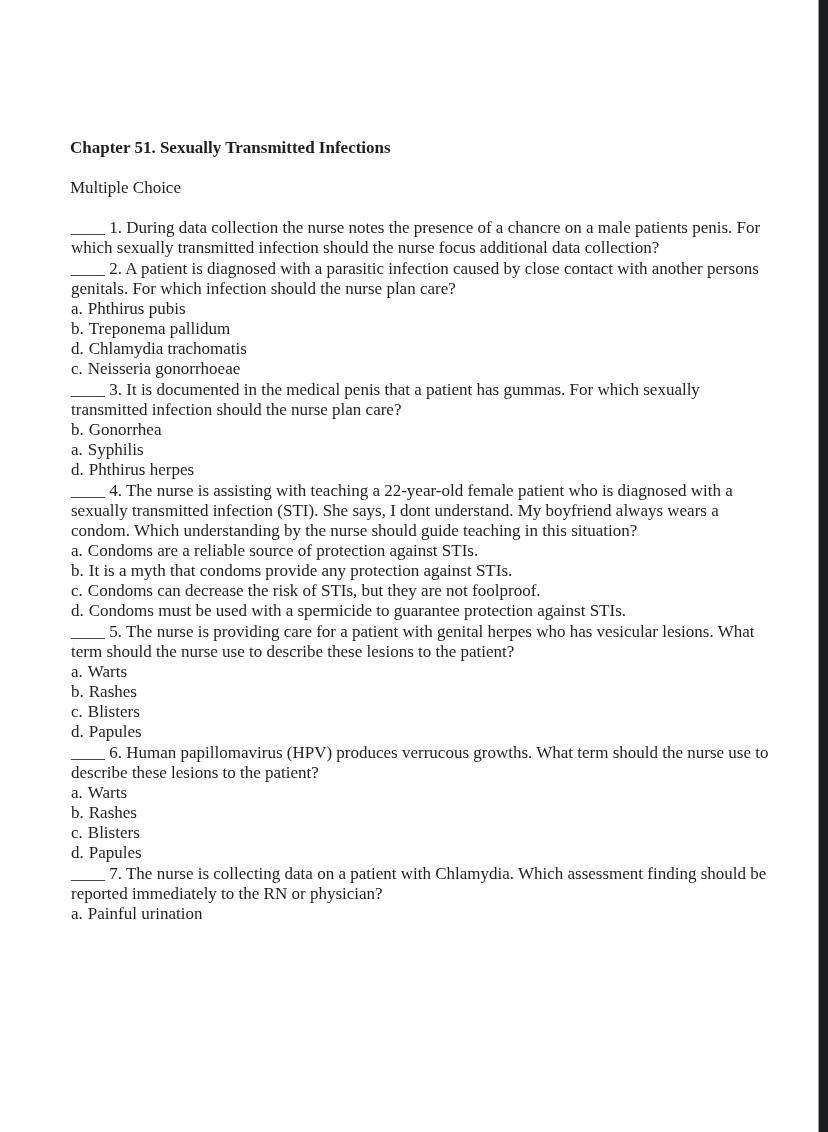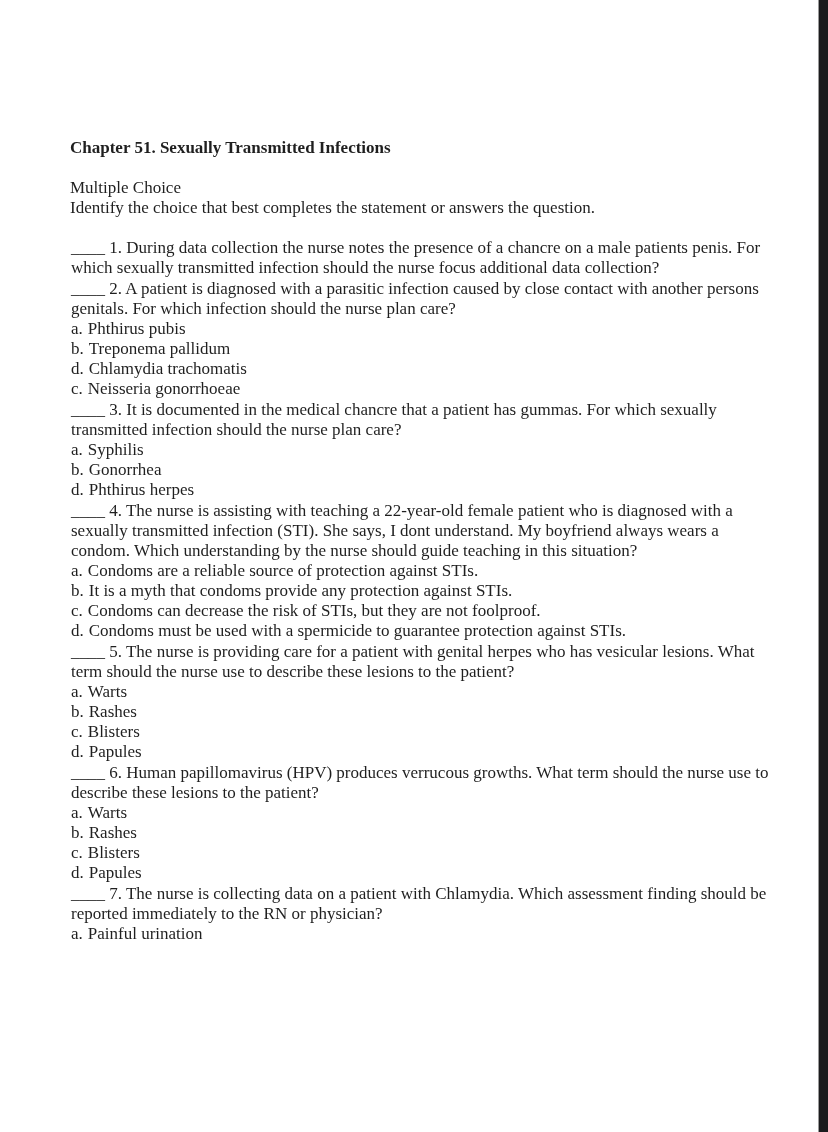--- a/index.html
+++ b/index.html
@@ -65,41 +65,40 @@
     margin-right: 5px;
   }
 </style>
 </head>
 <body>
 
 <div class="page">
   <div class="content">
     <h1 class="title">Chapter 51. Sexually Transmitted Infections</h1>
     <div class="section-label">Multiple Choice</div>
-    <div class="instructions">Identify the choice that best completes the statement or answers the question.</div>
     <div class="questions">
   <div class="question">
     <div class="question-stem"><span class="blank">____</span> <span class="qnum">1.</span> <span class="qtext">During data collection the nurse notes the presence of a chancre on a male patients penis. For which sexually transmitted infection should the nurse focus additional data collection?</span></div>
   </div>
 
   <div class="question">
     <div class="question-stem"><span class="blank">____</span> <span class="qnum">2.</span> <span class="qtext">A patient is diagnosed with a parasitic infection caused by close contact with another persons genitals. For which infection should the nurse plan care?</span></div>
     <div class="options">
             <div class="option"><span class="option-letter">a.</span><span class="option-text">Phthirus pubis</span></div>
             <div class="option"><span class="option-letter">b.</span><span class="option-text">Treponema pallidum</span></div>
             <div class="option"><span class="option-letter">d.</span><span class="option-text">Chlamydia trachomatis</span></div>
             <div class="option"><span class="option-letter">c.</span><span class="option-text">Neisseria gonorrhoeae</span></div>
           </div>
   </div>
 
   <div class="question">
-    <div class="question-stem"><span class="blank">____</span> <span class="qnum">3.</span> <span class="qtext">It is documented in the medical chancre that a patient has gummas. For which sexually transmitted infection should the nurse plan care?</span></div>
+    <div class="question-stem"><span class="blank">____</span> <span class="qnum">3.</span> <span class="qtext">It is documented in the medical penis that a patient has gummas. For which sexually transmitted infection should the nurse plan care?</span></div>
     <div class="options">
+            <div class="option"><span class="option-letter">b.</span><span class="option-text">Gonorrhea</span></div>
             <div class="option"><span class="option-letter">a.</span><span class="option-text">Syphilis</span></div>
-            <div class="option"><span class="option-letter">b.</span><span class="option-text">Gonorrhea</span></div>
             <div class="option"><span class="option-letter">d.</span><span class="option-text">Phthirus herpes</span></div>
           </div>
   </div>
 
   <div class="question">
     <div class="question-stem"><span class="blank">____</span> <span class="qnum">4.</span> <span class="qtext">The nurse is assisting with teaching a 22-year-old female patient who is diagnosed with a sexually transmitted infection (STI). She says, I dont understand. My boyfriend always wears a condom. Which understanding by the nurse should guide teaching in this situation?</span></div>
     <div class="options">
             <div class="option"><span class="option-letter">a.</span><span class="option-text">Condoms are a reliable source of protection against STIs.</span></div>
             <div class="option"><span class="option-letter">b.</span><span class="option-text">It is a myth that condoms provide any protection against STIs.</span></div>
             <div class="option"><span class="option-letter">c.</span><span class="option-text">Condoms can decrease the risk of STIs, but they are not foolproof.</span></div>

